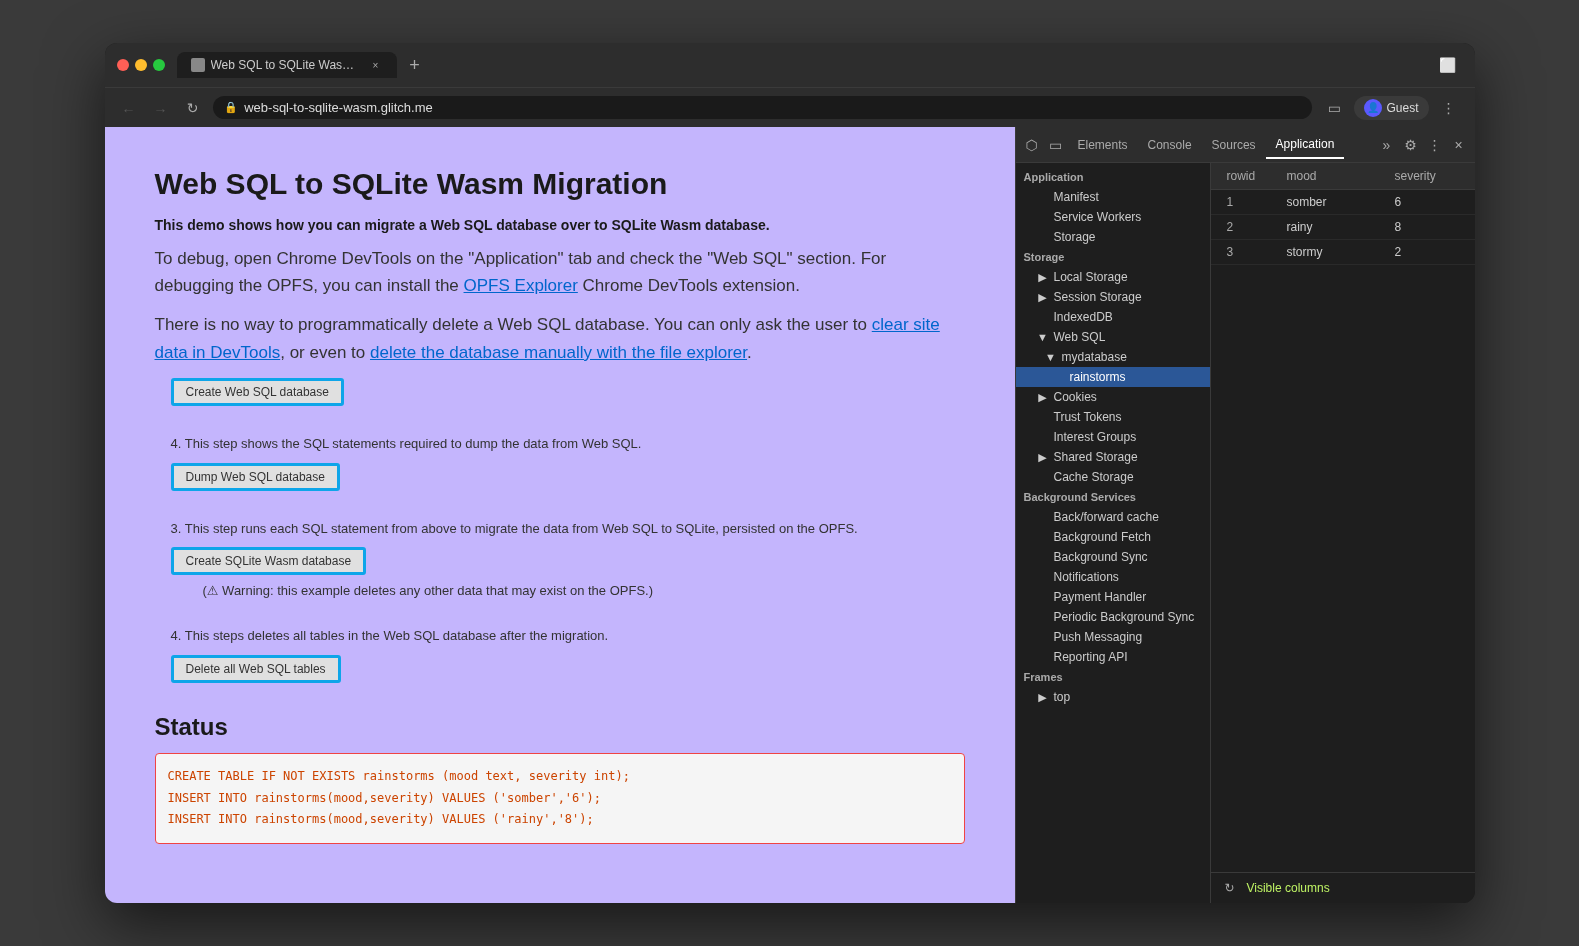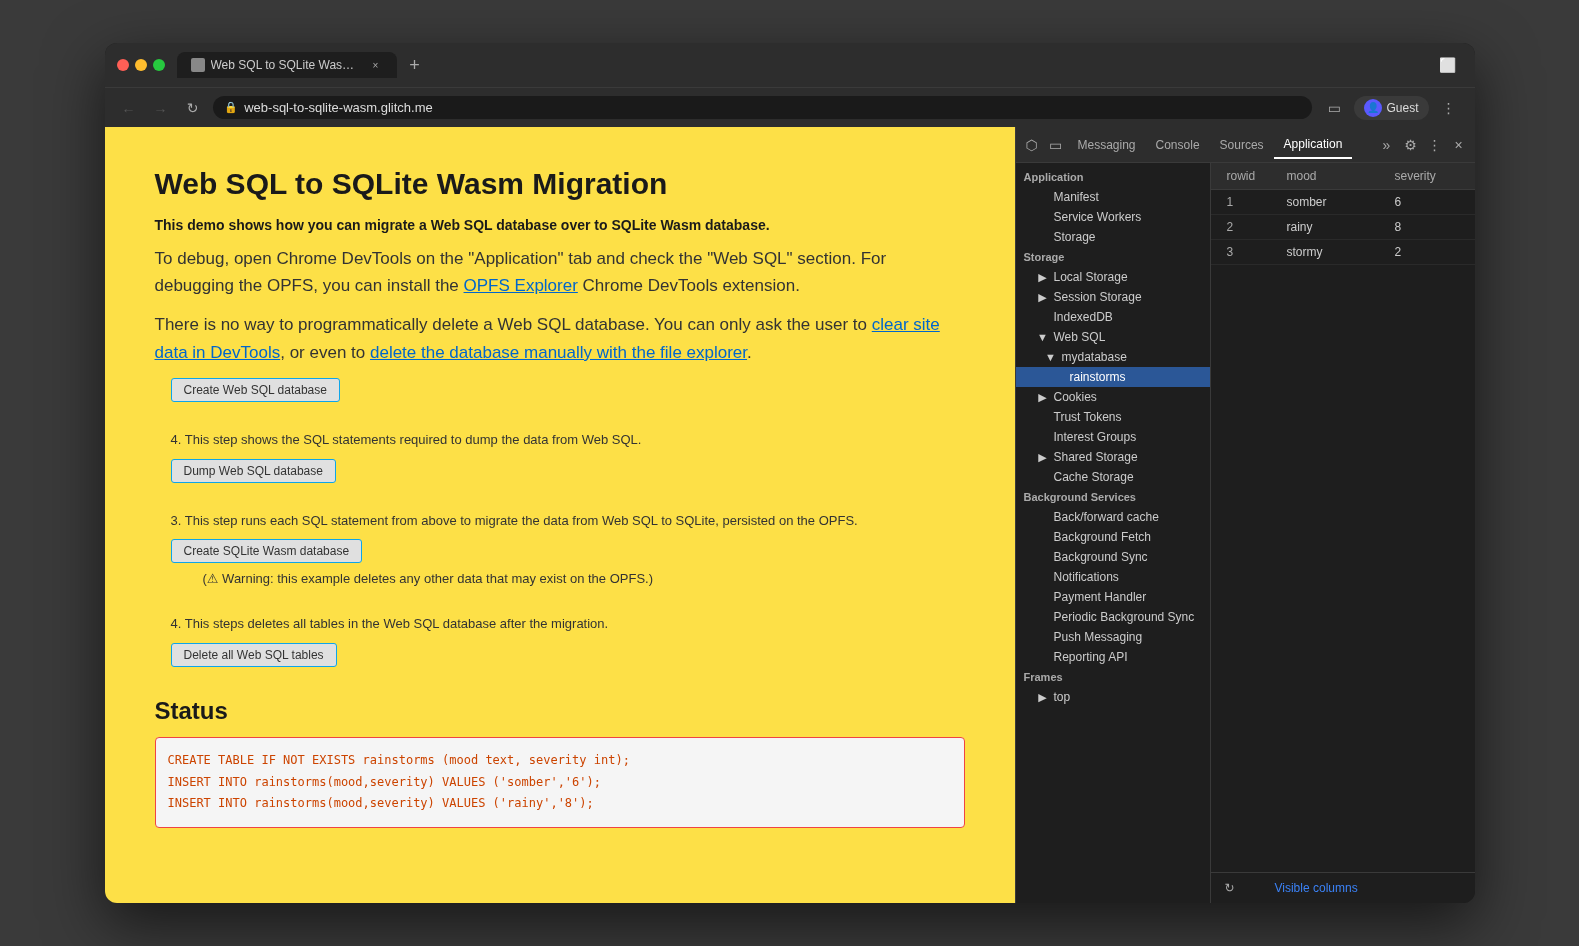--- a/index.html
+++ b/index.html
@@ -147,21 +147,21 @@
     
     .browser-content {
       display: flex;
       flex: 1;
       overflow: hidden;
     }
 
     
     .page-content {
       flex: 1;
-      background: #fde047;
+      background: #c4b5fd;
       overflow-y: auto;
       padding: 40px 50px;
     }
     .page-title {
       font-size: 30px;
       font-weight: 700;
       color: #1a1a1a;
       margin-bottom: 16px;
     }
     .page-subtitle {
@@ -175,21 +175,21 @@
       color: #333;
       margin-bottom: 12px;
       line-height: 1.6;
     }
     .page-link { color: #0066cc; text-decoration: underline; cursor: pointer; }
 
     .step { margin-bottom: 28px; padding-left: 16px; }
     .step-text { font-size: 13px; color: #333; margin-bottom: 8px; line-height: 1.6; }
     .step-btn {
       background: #e0e0e0;
-      border: 1px solid #0ea5e9;
+      border: 3px solid #0ea5e9;
       border-radius: 3px;
       padding: 4px 12px;
       font-size: 12px;
       color: #333;
       cursor: pointer;
       display: inline-block;
     }
 
     .warning-text {
       font-size: 13px;
@@ -339,22 +339,21 @@
       gap: 8px;
       flex-shrink: 0;
     }
     .dt-footer-btn {
       width: 18px; height: 18px;
       display: flex; align-items: center; justify-content: center;
       color: #aaa; font-size: 12px; cursor: pointer;
     }
     .dt-footer-text {
       font-size: 12px;
-      color: #3b82f6;
-      margin-left: 28px;
+      color: #bef264;
     }
 
     
     ::-webkit-scrollbar { width: 6px; height: 6px; }
     ::-webkit-scrollbar-track { background: transparent; }
     ::-webkit-scrollbar-thumb { background: #555; border-radius: 3px; }
   </style>
 </head>
 <body>
 
@@ -437,21 +436,21 @@
             <div>INSERT INTO rainstorms(mood,severity) VALUES ('rainy','8');</div>
           </div>
       </div>
     </div>
 
     <div class="devtools-panel">
 
       <div class="devtools-tabs">
         <div class="dt-icon-btn">⬡</div>
         <div class="dt-icon-btn">▭</div>
-        <div class="dt-tab">Messaging</div>
+        <div class="dt-tab">Elements</div>
         <div class="dt-tab">Console</div>
         <div class="dt-tab">Sources</div>
         <div class="dt-tab active">Application</div>
         <div class="dt-tab-spacer"></div>
         <div class="dt-icon-btn">»</div>
         <div class="dt-icon-btn">⚙</div>
         <div class="dt-icon-btn">⋮</div>
         <div class="dt-icon-btn">×</div>
       </div>
 

